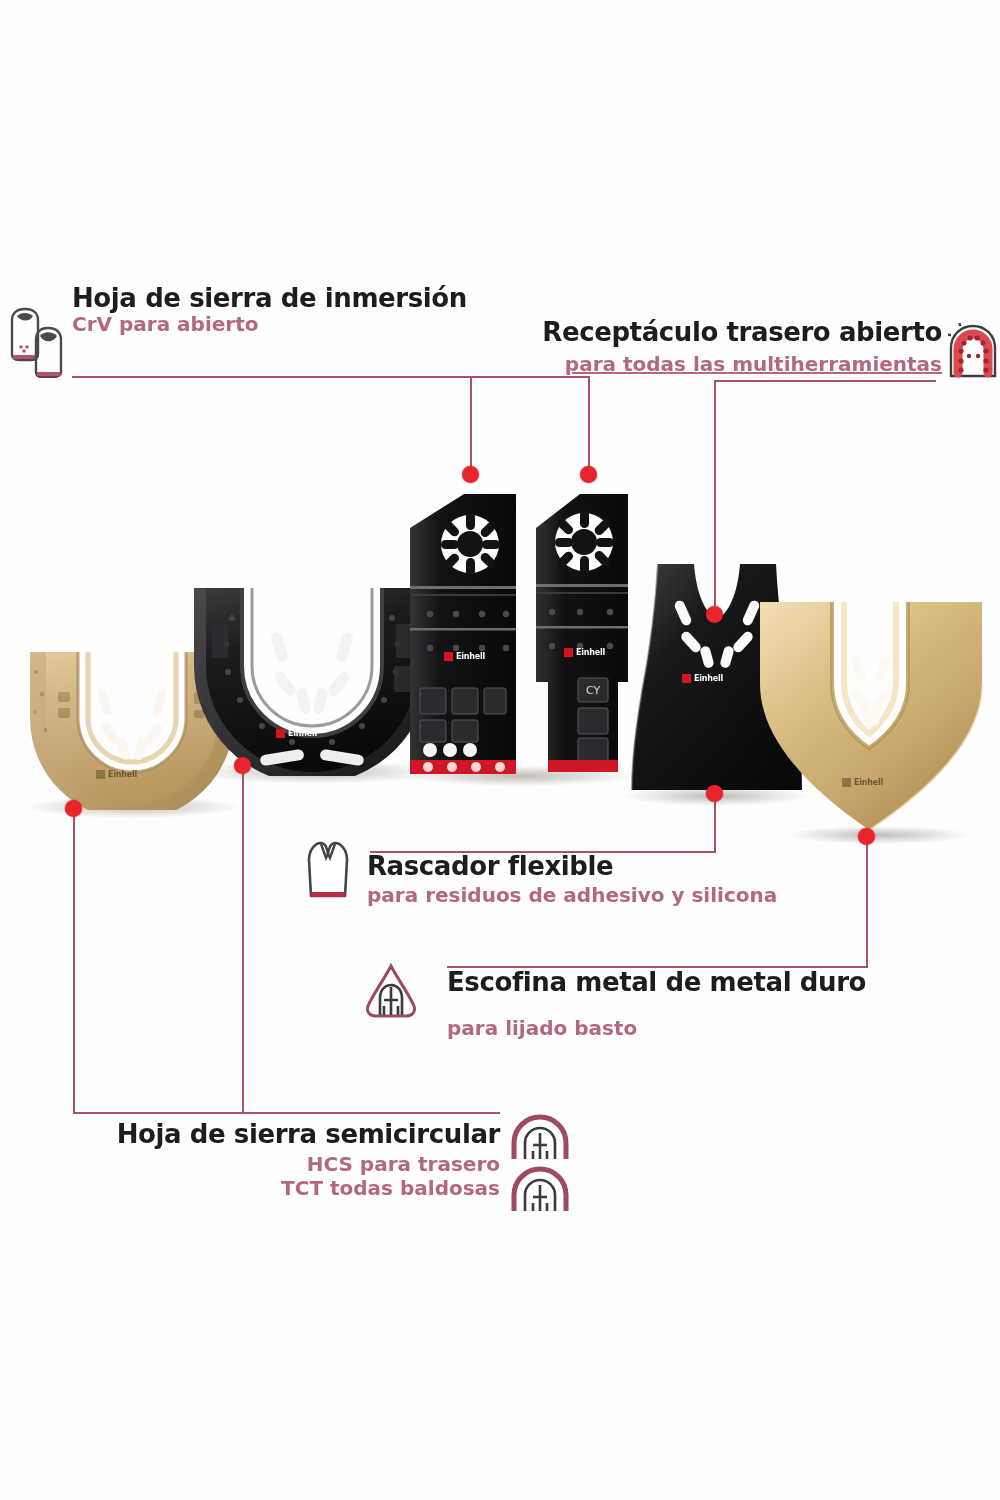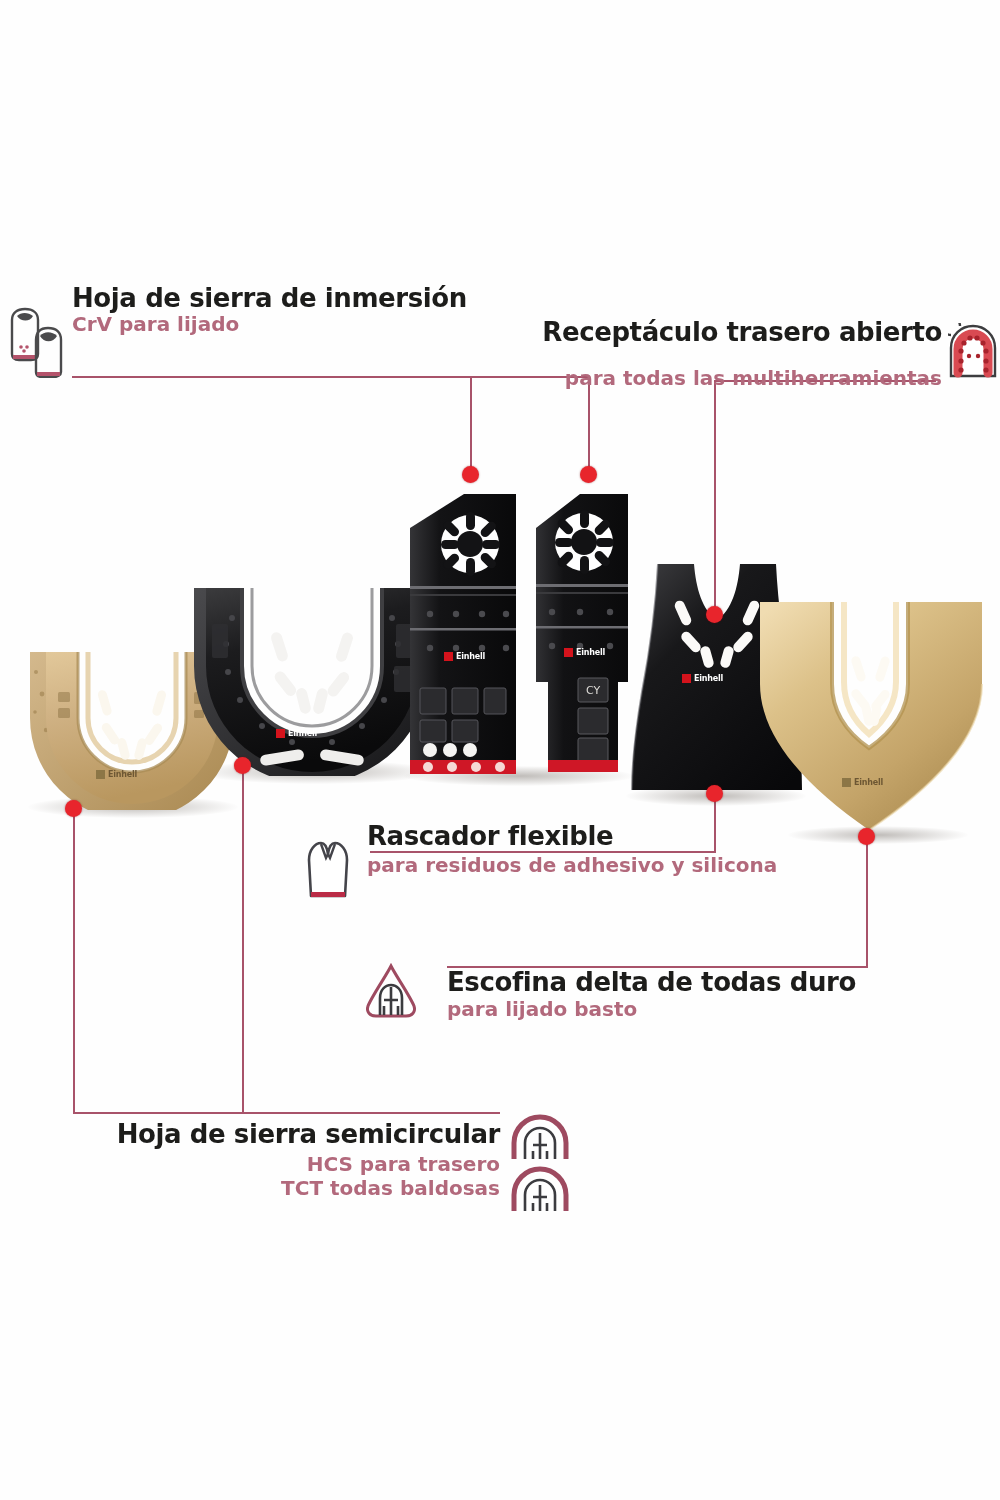--- a/index.html
+++ b/index.html
@@ -434,21 +434,21 @@
   <div class="dot" style="left:462px; top:466px;"></div>
   <div class="dot" style="left:580px; top:466px;"></div>
   <div class="dot" style="left:706px; top:606px;"></div>
   <div class="dot" style="left:706px; top:785px;"></div>
   <div class="dot" style="left:858px; top:828px;"></div>
   <div class="dot" style="left:65px; top:800px;"></div>
   <div class="dot" style="left:234px; top:757px;"></div>
 
   <div class="callout" style="left:72px; top:284px;">
     <div class="c-title">Hoja de sierra de inmersión</div>
-    <div class="c-sub">CrV para lijado</div>
+    <div class="c-sub">CrV para abierto</div>
   </div>
 
   <div class="gicon" style="left:8px; top:306px;">
     <svg width="34" height="56" viewBox="0 0 34 56">
       <path d="M4 14 L4 48 C4 52 7 54 11 54 L23 54 C27 54 30 52 30 48 L30 14
                C30 7 25 3 17 3 C9 3 4 7 4 14 Z" fill="none" stroke="#4a4a4c" stroke-width="2.4"></path>
       <path d="M9 10 C13 6 20 6 25 10 C22 16 13 16 9 10 Z" fill="#4a4a4c"></path>
       <g fill="#b4536b">
         <circle cx="13" cy="41" r="1.8"></circle>
           <circle cx="19" cy="41" r="1.8"></circle>
@@ -461,21 +461,21 @@
     <svg width="34" height="56" viewBox="0 0 34 56">
       <path d="M4 18 L4 50 C4 53 6 55 10 55 L22 55 C26 55 29 53 29 50 L29 18
                C29 10 24 6 16 6 C8 6 4 10 4 18 Z" fill="none" stroke="#4a4a4c" stroke-width="2.4"></path>
       <path d="M8 14 C12 9 20 9 25 14 C21 21 12 21 8 14 Z" fill="#4a4a4c"></path>
       <rect x="5" y="50" width="23" height="4" fill="#b4536b"></rect>
     </svg>
   </div>
 
   <div class="callout align-right" style="right:58px; top:318px; width:420px;">
     <div class="c-title">Receptáculo trasero abierto</div>
-    <div class="c-sub" style="margin-top:20px;">para todas las multiherramientas</div>
+    <div class="c-sub" style="margin-top:6px;text-decoration:underline;">para todas las multiherramientas</div>
   </div>
   <div class="gicon" style="left:948px; top:323px;">
     <svg width="50" height="56" viewBox="0 0 50 56">
       <path d="M3 53 L3 25 C3 12 13 3 25 3 C37 3 47 12 47 25 L47 53 Z" fill="#ffffff" stroke="#3d3d3f" stroke-width="2.4"></path>
       <path d="M10 50 L10 26 A15 15 0 0 1 40 26 L40 50" fill="none" stroke="#d94a52" stroke-width="9" stroke-linecap="round"></path>
       <g fill="#a8232c">
         <circle cx="13" cy="28" r="2.6"></circle>
           <circle cx="16" cy="20" r="2.6"></circle>
         <circle cx="22" cy="15" r="2.6"></circle>
           <circle cx="29" cy="15" r="2.6"></circle>
@@ -493,37 +493,37 @@
   </div>
 
   <div class="gicon" style="left:303px; top:838px;">
     <svg width="50" height="62" viewBox="0 0 50 62">
       <path d="M8 58 L6 22 C6 12 12 5 18 5 C22 5 24 9 25 16
                C26 9 28 5 32 5 C38 5 44 12 44 22 L42 58 Z" fill="#ffffff" stroke="#44444a" stroke-width="2.6" stroke-linejoin="round"></path>
       <path d="M18 6 L23 20 L25 16 L27 20 L32 6" fill="none" stroke="#44444a" stroke-width="2.4"></path>
       <rect x="8" y="54" width="34" height="5" fill="#ba2b46"></rect>
     </svg>
   </div>
-  <div class="callout" style="left:367px; top:822px;">
+  <div class="callout" style="left:367px; top:852px;">
     <div class="c-title">Rascador flexible</div>
     <div class="c-sub" style="margin-top:3px;">para residuos de adhesivo y silicona</div>
   </div>
 
   <div class="gicon" style="left:362px; top:962px;">
     <svg width="58" height="58" viewBox="0 0 58 58">
       <path d="M29 4 C34 14 48 34 52 44 C54 50 50 54 44 54 L14 54
                C8 54 4 50 6 44 C10 34 24 14 29 4 Z" fill="none" stroke="#9e4a60" stroke-width="3"></path>
       <path d="M18 53 L18 36 C18 28 23 23 29 23 C35 23 40 28 40 36 L40 53" fill="none" stroke="#3b3b3f" stroke-width="2.6"></path>
       <path d="M29 25 L29 53 M22 38 L36 38" stroke="#3b3b3f" stroke-width="2.6" fill="none"></path>
       <path d="M22 44 L22 53 M36 44 L36 53" stroke="#3b3b3f" stroke-width="2.6" fill="none"></path>
     </svg>
   </div>
   <div class="callout" style="left:447px; top:968px;">
-    <div class="c-title">Escofina delta de todas duro</div>
-    <div class="c-sub" style="margin-top:1px;">para lijado basto</div>
+    <div class="c-title">Escofina metal de metal duro</div>
+    <div class="c-sub" style="margin-top:20px;">para lijado basto</div>
   </div>
 
   <div class="callout align-right" style="left:40px; top:1120px; width:460px;">
     <div class="c-title">Hoja de sierra semicircular</div>
     <div class="c-sub" style="margin-top:4px;">HCS para trasero</div>
     <div class="c-sub">TCT todas baldosas</div>
   </div>
   <div class="gicon" style="left:510px; top:1113px;">
     <svg width="60" height="48" viewBox="0 0 60 48">
       <path d="M4 46 L4 30 A26 26 0 0 1 56 30 L56 46" fill="none" stroke="#9e4a60" stroke-width="5"></path>

